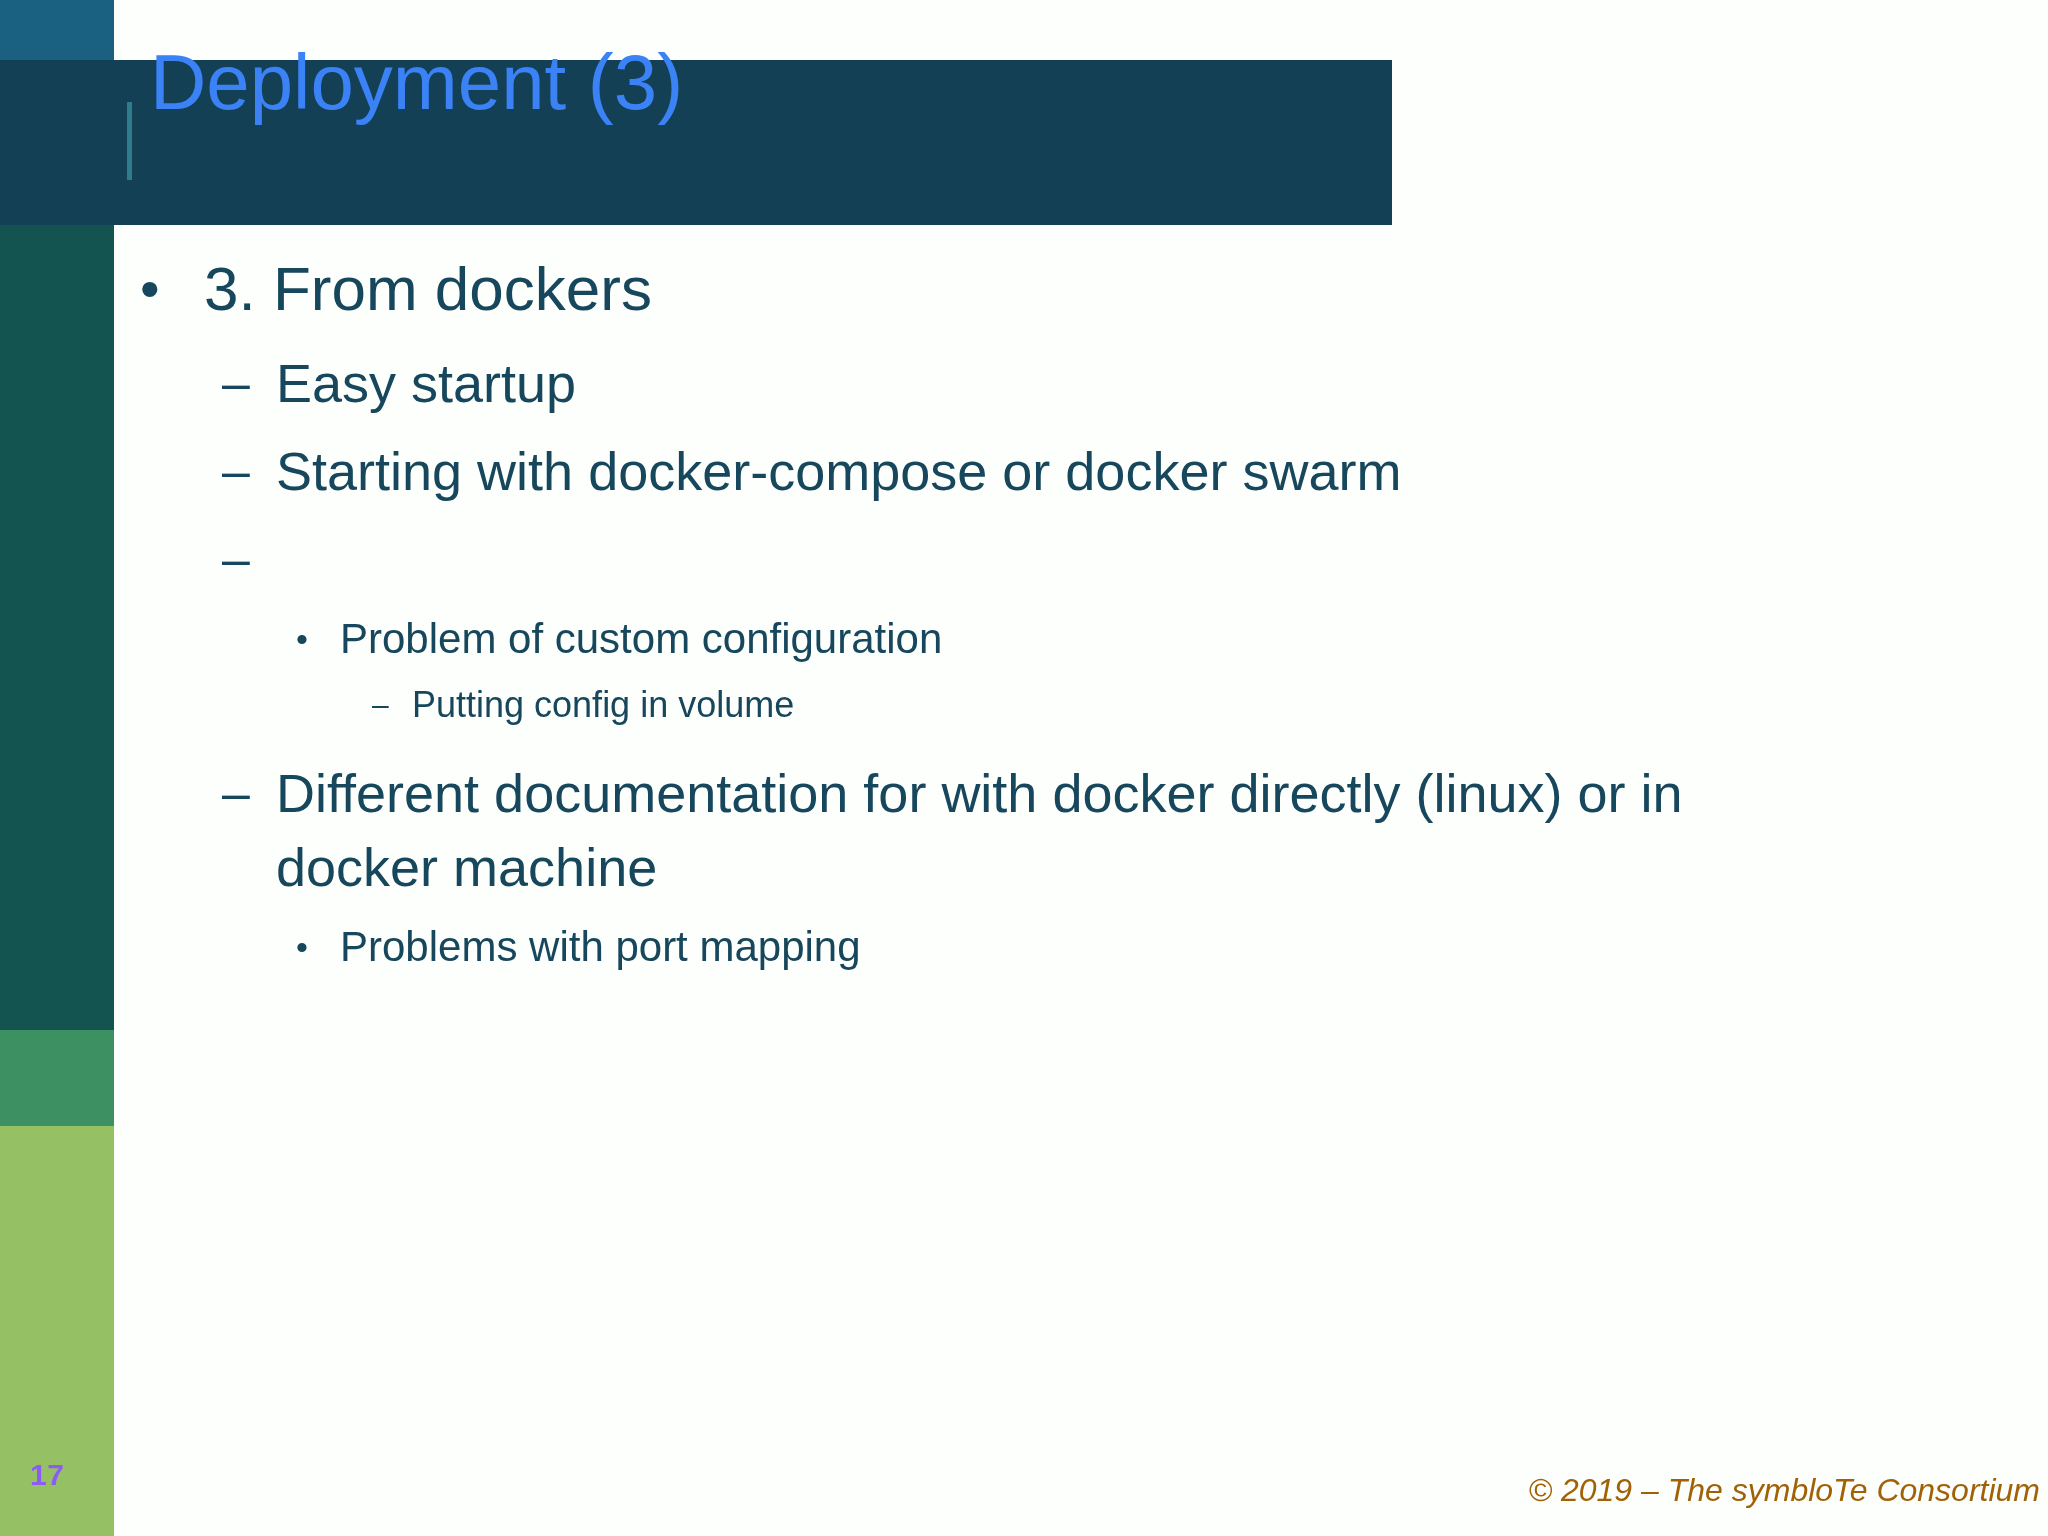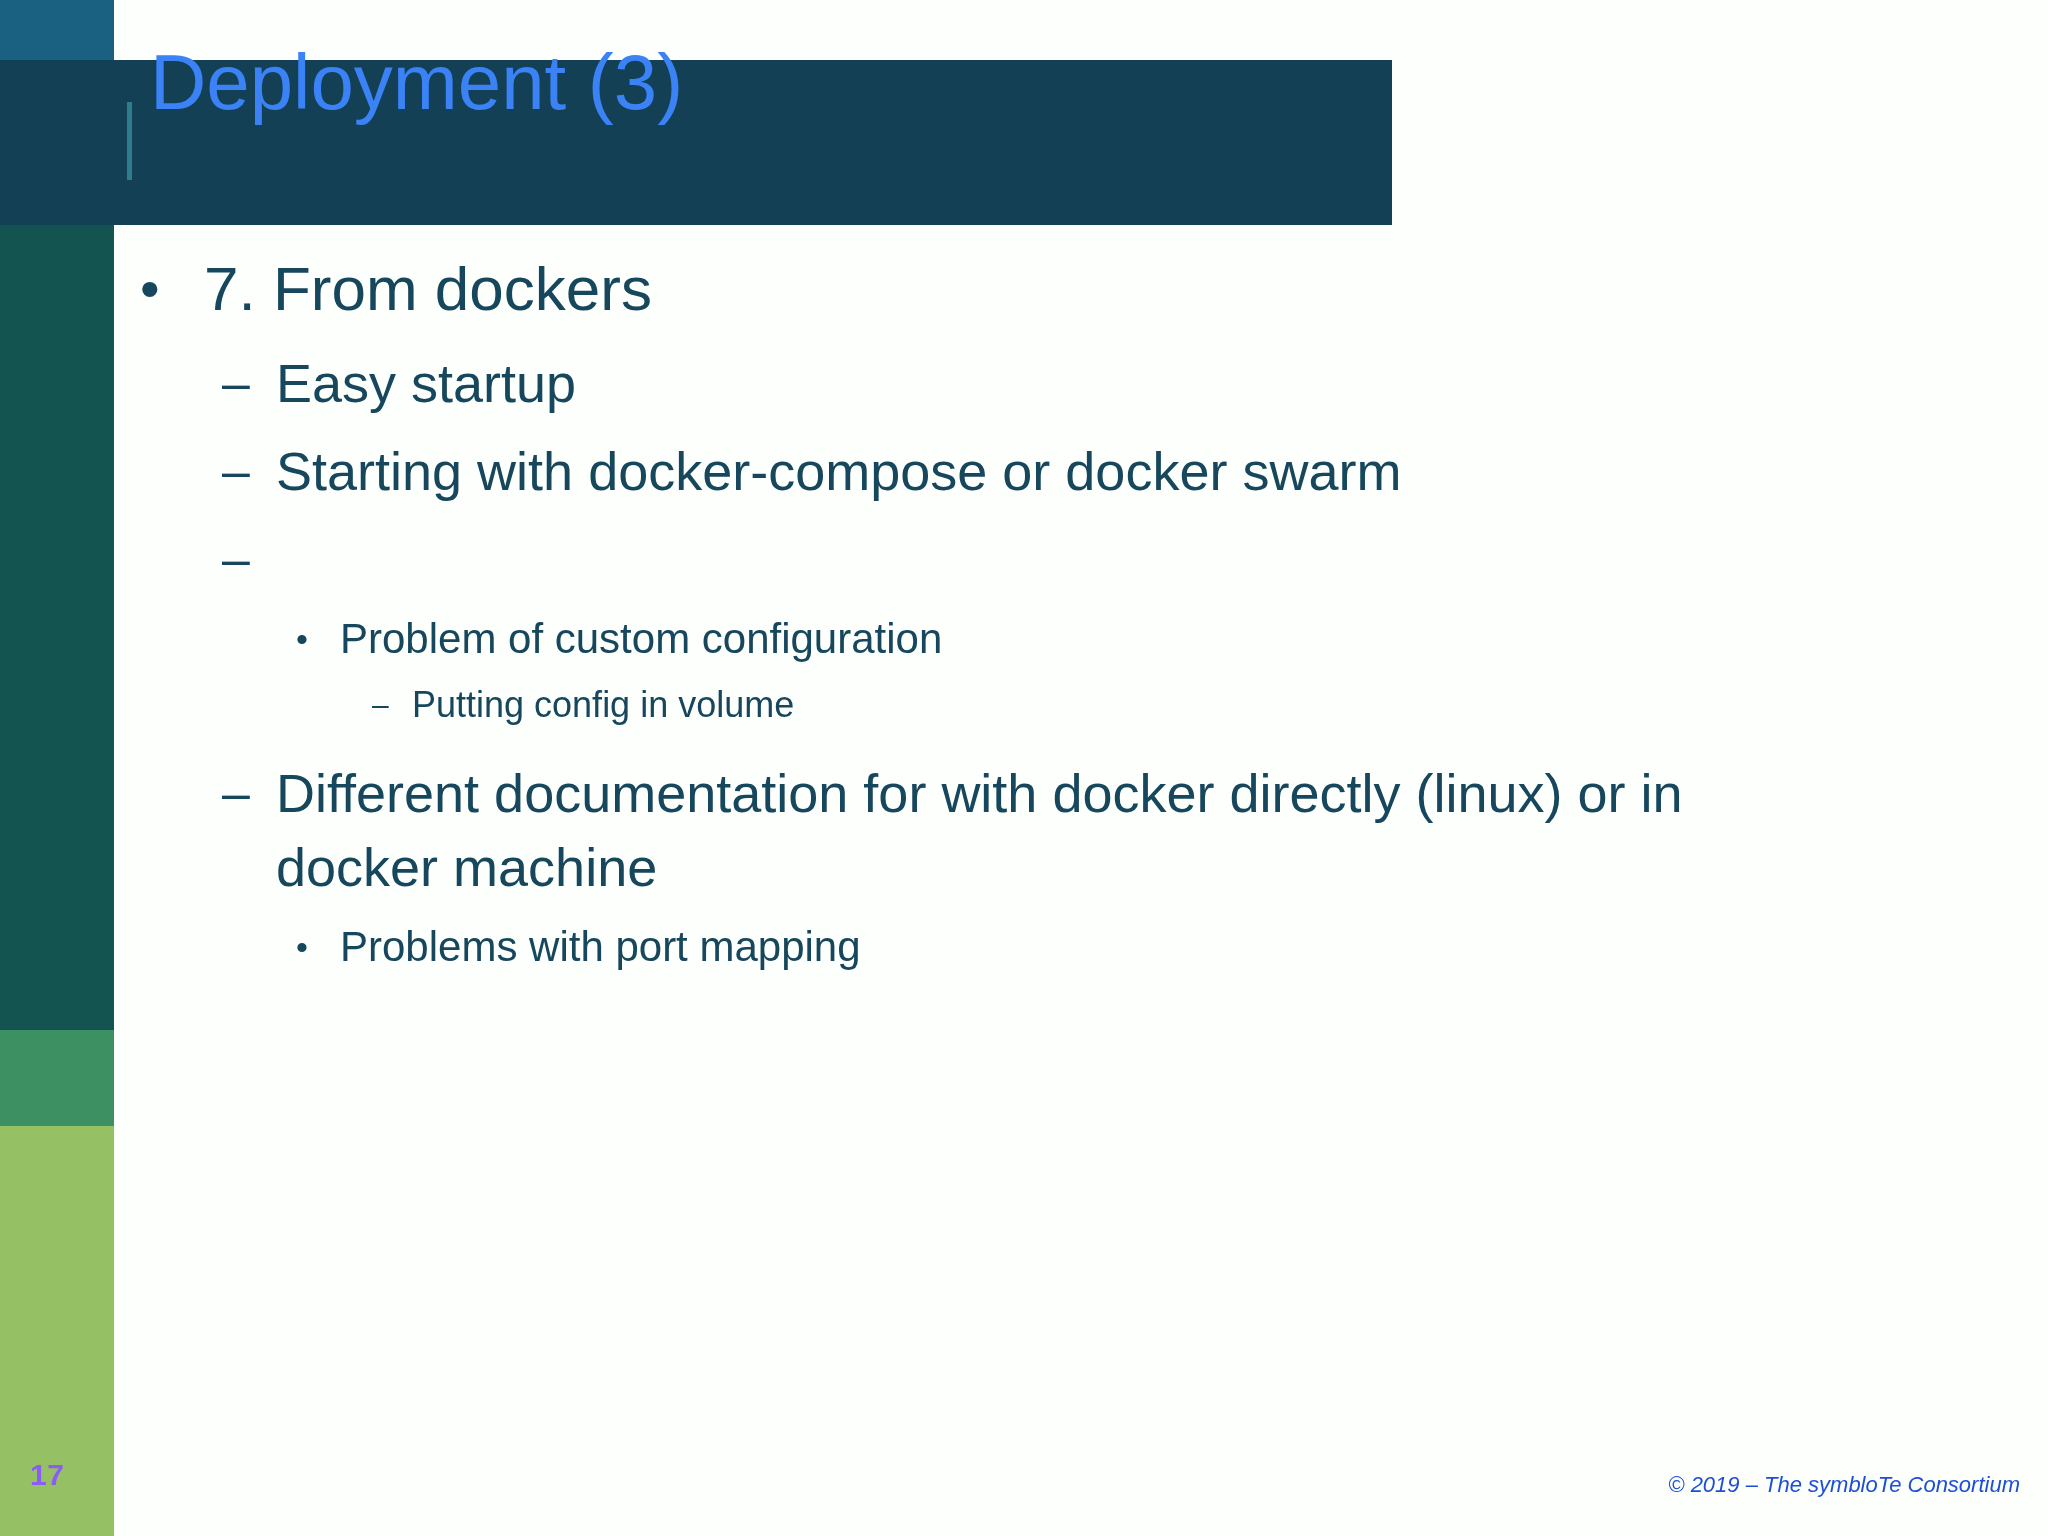--- a/index.html
+++ b/index.html
@@ -110,24 +110,24 @@
   .lvl4 .marker    { width: 40px; font-size: 30px; line-height: 50px; }
   .lvl4 .text      { font-size: 36px; line-height: 50px; }
 
   
   .gap-before-lvl2 { margin-top: 18px; }
   .gap-before-big  { margin-top: 26px; }
 
   
   .footer {
     position: absolute;
-    right: 28px;
+    right: 8px;
     top: 1472px;
-    color: #1d4ed8;
-    font-size: 22px;
+    color: #a16207;
+    font-size: 32px;
     font-style: italic;
     white-space: nowrap;
   }
 </style>
 </head>
 <body>
 
 <div class="slide">
 
   <div class="rail">
@@ -142,21 +142,21 @@
 
   <div class="title-bar">
     <div class="title-accent"></div>
   </div>
   <div class="title-text">Deployment (3)</div>
 
   <div class="content">
 
     <div class="item lvl1">
       <span class="marker">•</span>
-      <span class="text">7. From dockers</span>
+      <span class="text">3. From dockers</span>
     </div>
 
     <div class="item lvl2 gap-before-lvl2">
       <span class="marker">–</span>
       <span class="text">Easy startup</span>
     </div>
 
     <div class="item lvl2">
       <span class="marker">–</span>
       <span class="text">Starting with docker-compose or docker swarm</span>

